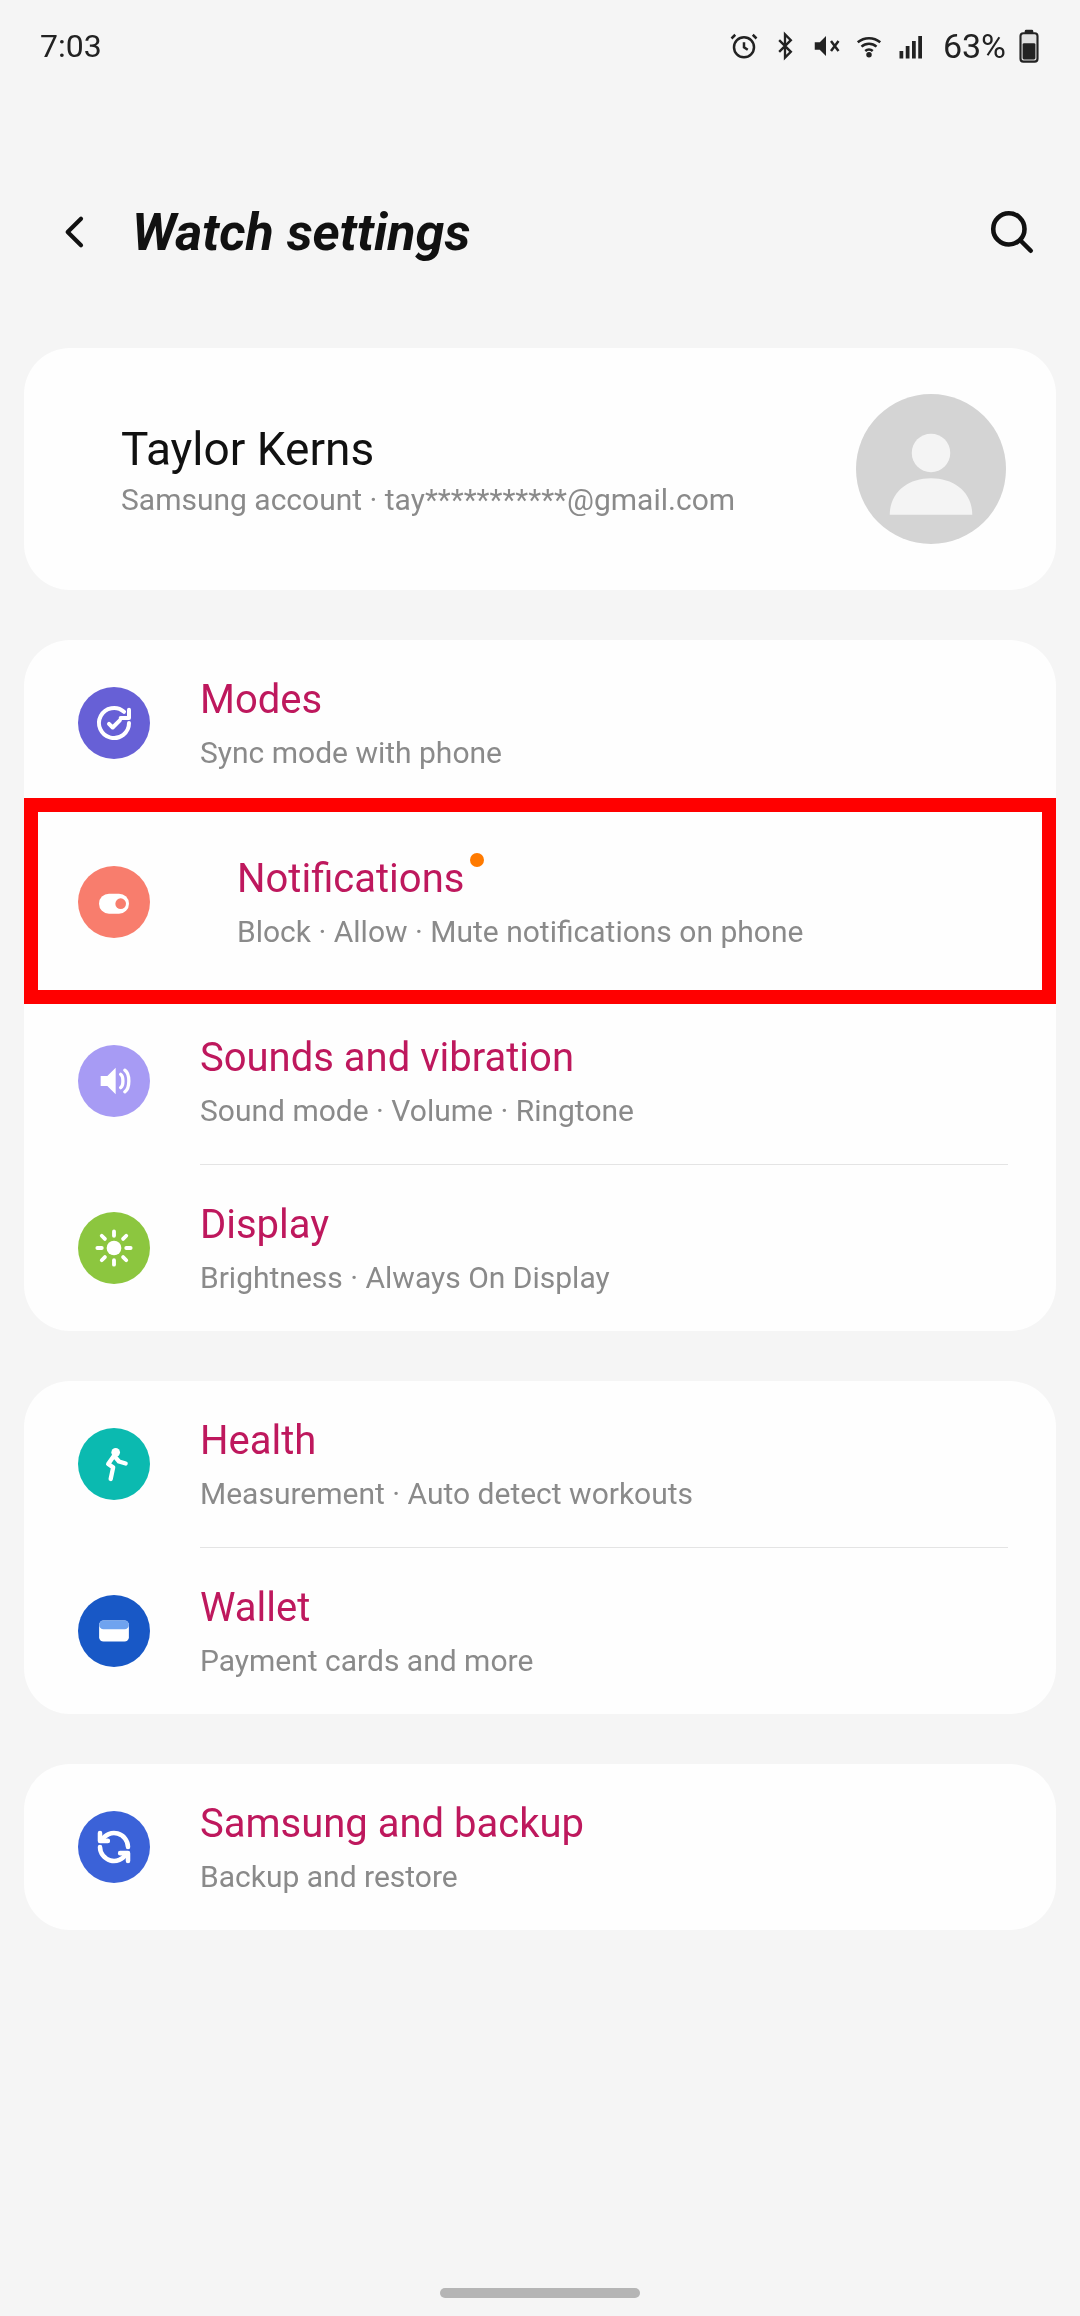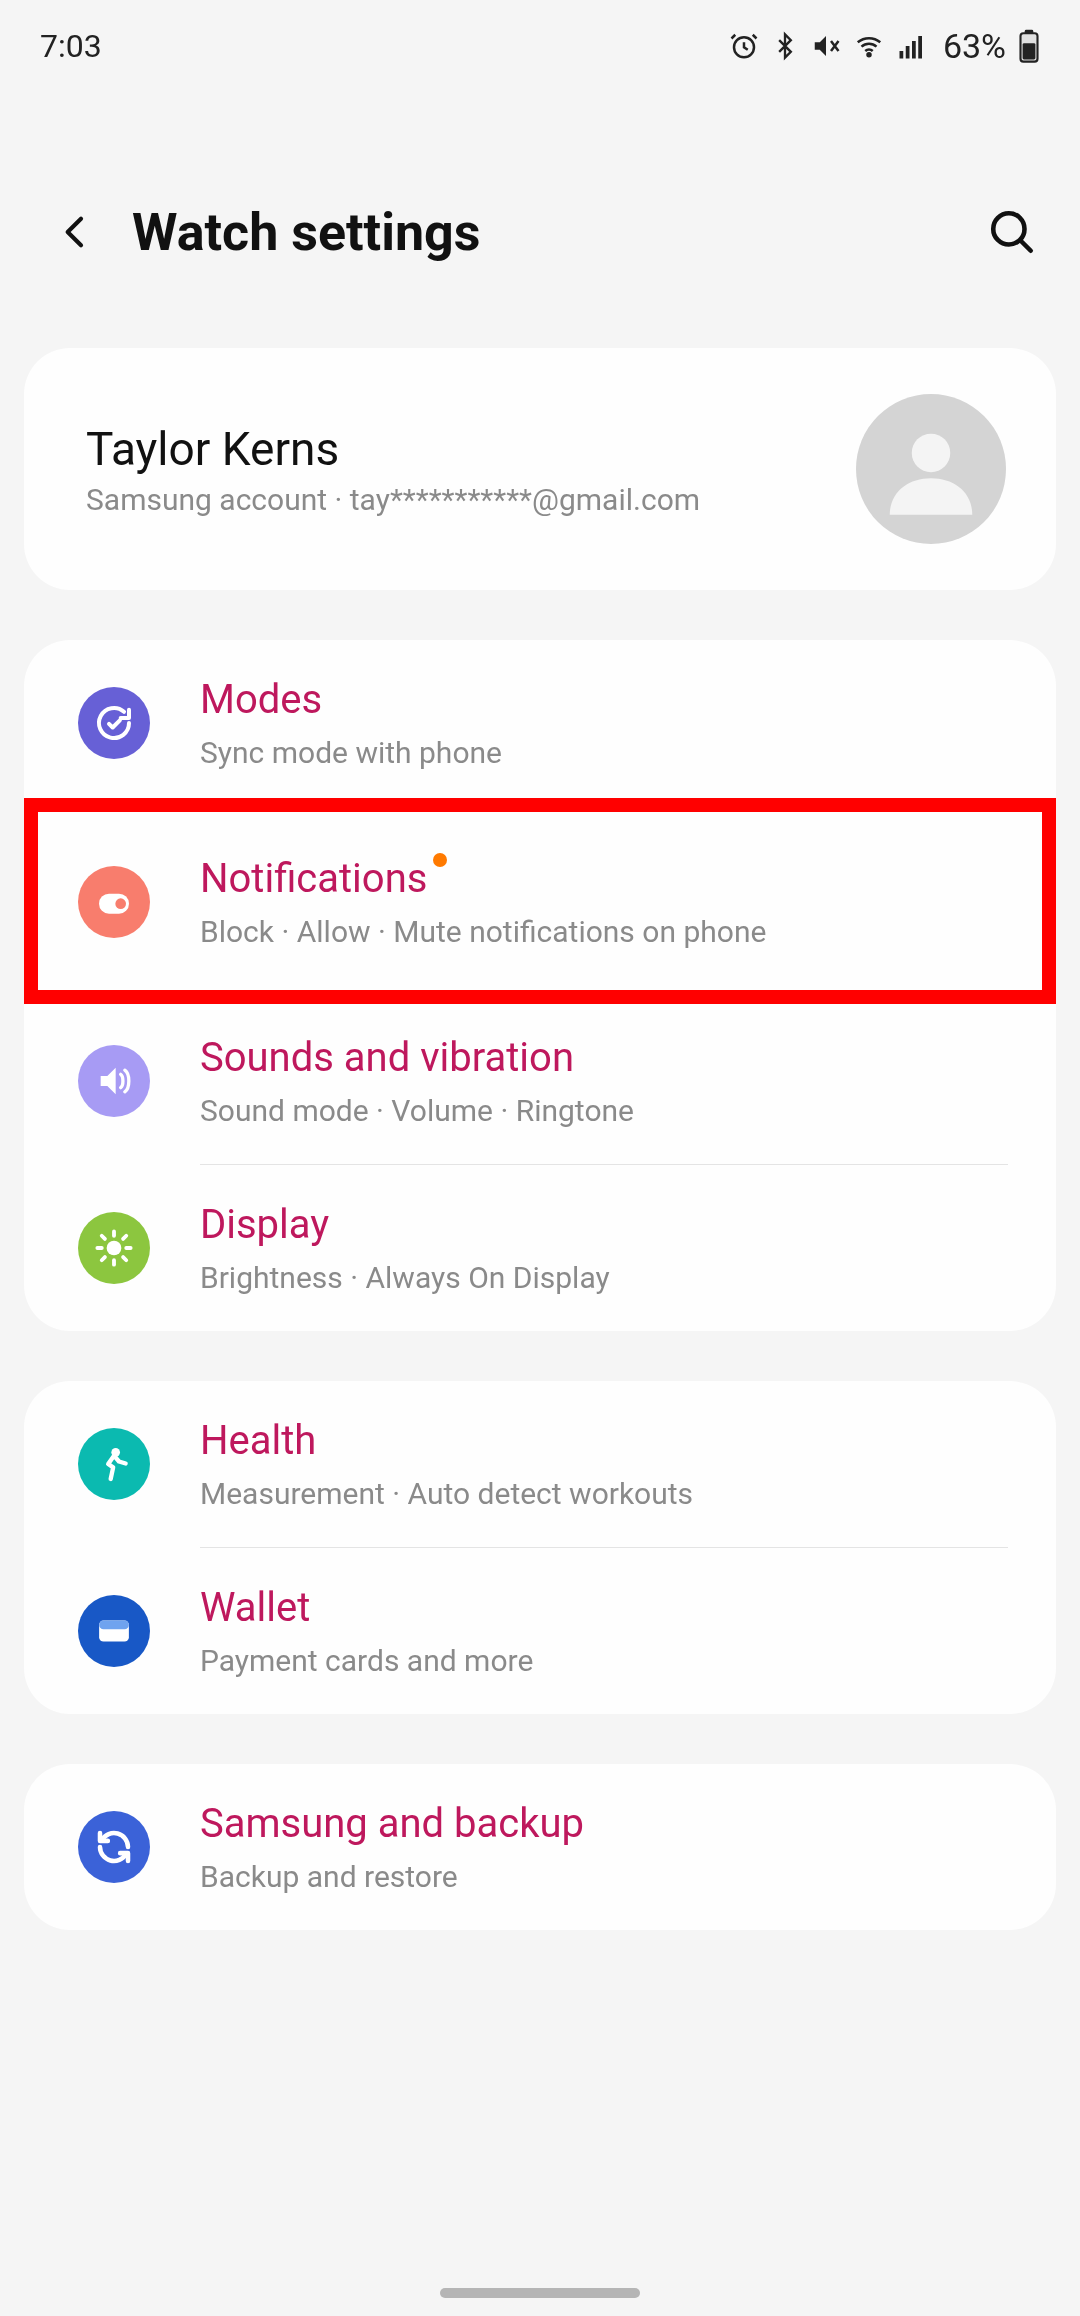--- a/index.html
+++ b/index.html
@@ -23,20 +23,21 @@
     }
     .status-right { display: flex; align-items: center; gap: 12px; }
     .status-right .pct { font-size: 34px; margin-left: 4px; }
     .status-right svg { display: block; }
 
     
     .title-bar {
       display: flex;
       align-items: center;
       padding: 110px 32px 60px 40px;
+      font-style: italic;
     }
     .back-btn {
       width: 72px; height: 72px;
       display: flex; align-items: center; justify-content: center;
       margin-right: 20px;
     }
     .title-bar h1 {
       font-size: 52px;
       font-weight: 700;
       flex: 1;
@@ -53,21 +54,21 @@
       margin: 20px 24px;
       overflow: hidden;
     }
 
     
     .account-row {
       display: flex;
       align-items: center;
       padding: 46px 50px 46px 62px;
     }
-    .account-text { flex: 1; }
+    .account-text { flex: 1; margin-left: 35px; }
     .account-name {
       font-size: 46px;
       font-weight: 400;
       color: #111;
       margin-bottom: 6px;
     }
     .account-sub {
       font-size: 30px;
       color: #8a8a8a;
     }
@@ -235,21 +236,21 @@
             <polyline points="9 12.5 11.2 14.7 15.5 10.4"></polyline>
           </svg>
       </div>
       <div class="text-wrap">
         <div class="item-title">Modes</div>
         <div class="item-sub">Sync mode with phone</div>
       </div>
     </div>
     <div class="divider"></div>
 
-    <div class="settings-item" style="padding-top:48px; padding-bottom:48px;">
+    <div class="settings-item" style="padding-top:48px; padding-bottom:48px;gap:37px;">
       <div class="icon-wrap" style="background:#f87d6d;">
         <svg width="40" height="40" viewBox="0 0 24 24" fill="#fff">
             <rect x="3" y="7" width="18" height="12" rx="6"></rect>
             <circle cx="16" cy="13" r="3.2" fill="#f87d6d"></circle>
           </svg>
       </div>
       <div class="text-wrap">
         <div class="item-title">
           <span>Notifications</span>
           <span class="badge-dot"></span>

